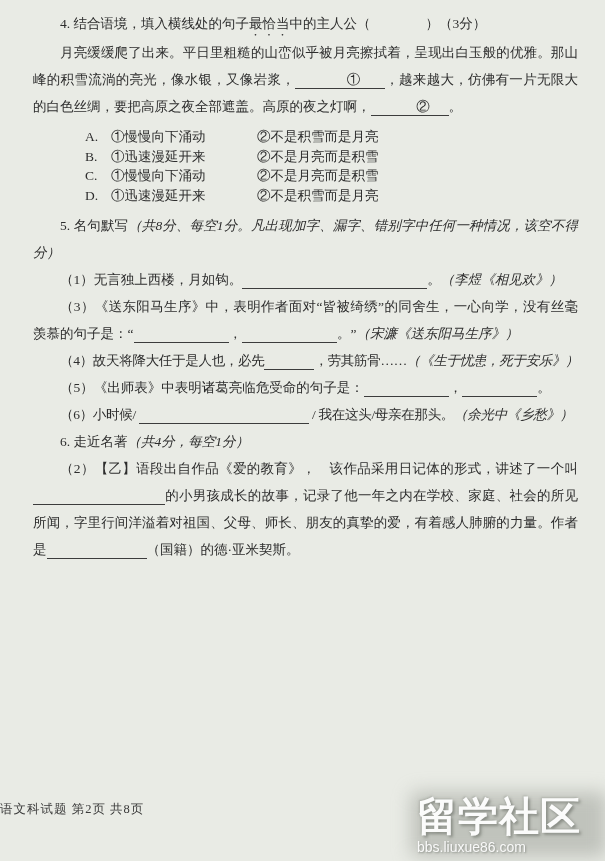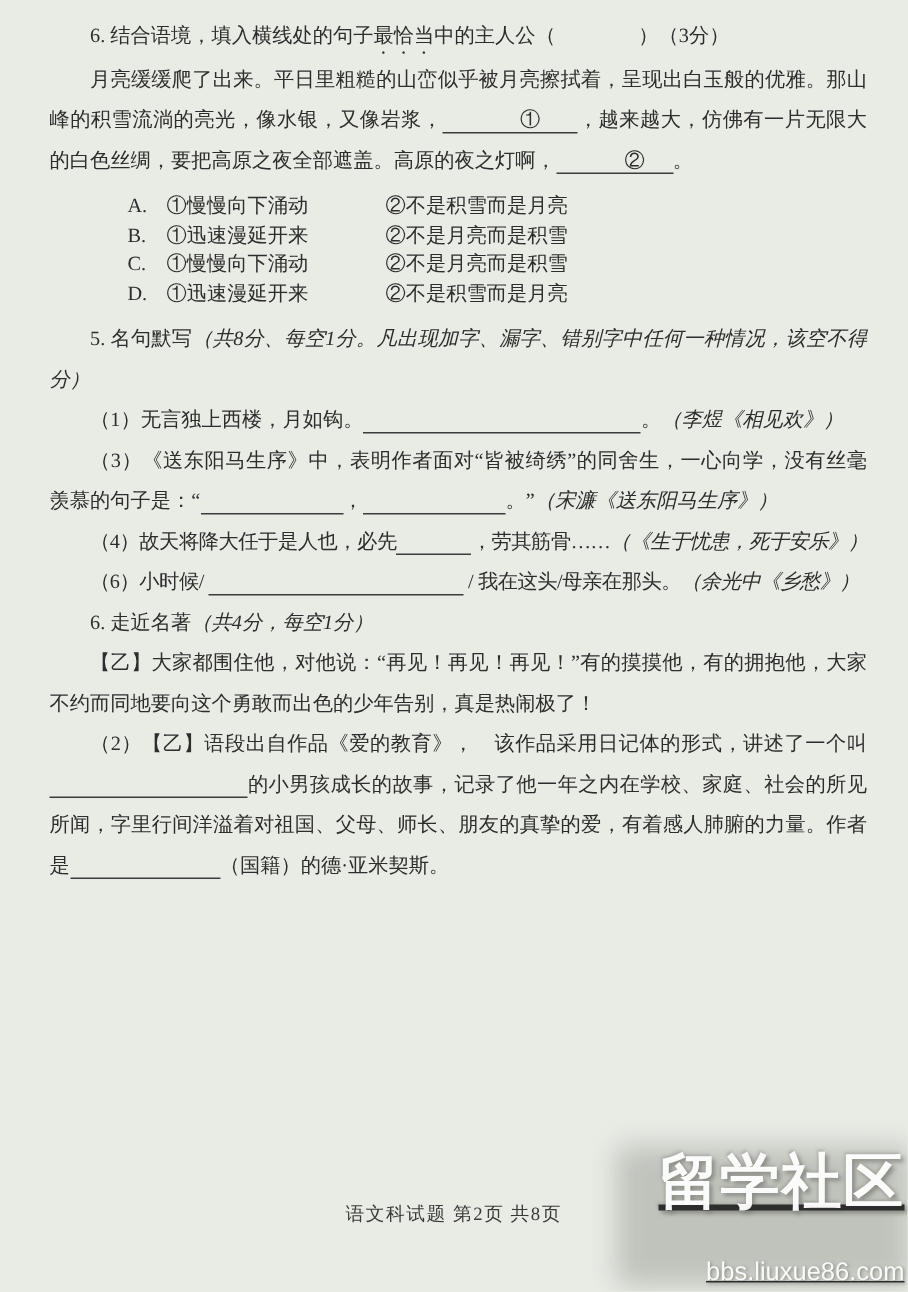--- a/index.html
+++ b/index.html
@@ -28,48 +28,46 @@
     text-emphasis-position:under right;
   }
   .blank{
     display:inline-block;border-bottom:1px solid #3c3c3c;
     text-align:center;line-height:15px;padding-bottom:1px;
     white-space:nowrap;
   }
   .gap{display:inline-block;height:1px;}
   .footer{
     position:absolute;top:801px;left:0;width:100%;
-    text-align:center;font-size:12.5px;letter-spacing:1px;color:#3a3a3a;
+    text-align:left;font-size:12.5px;letter-spacing:1px;color:#3a3a3a;
   }
   .watermark{
-    position:absolute;right:2px;bottom:4px;width:186px;text-align:right;
+    position:absolute;right:2px;bottom:4px;width:186px;text-align:left;
     font-family:"Liberation Sans","DejaVu Sans",sans-serif;
-    text-decoration:underline;
   }
   .wm-backdrop{
     position:absolute;left:-6px;right:-4px;top:-2px;bottom:0;
     background:rgba(158,162,154,0.55);filter:blur(9px);border-radius:6px;
   }
   .wm-title{
     position:relative;font-size:40px;font-weight:bold;line-height:44px;
     color:rgba(255,255,255,0.96);letter-spacing:1px;
     text-shadow:2px 2px 3px rgba(128,132,124,0.85), -1px -1px 2px rgba(150,154,146,0.5);
   }
   .wm-url{
-    position:relative;font-size:17px;line-height:19px;
+    position:relative;font-size:14px;line-height:19px;
     color:rgba(255,255,255,0.92);
     text-shadow:1px 1px 2px rgba(128,132,124,0.85);
-    margin-top:28px;
   }
 </style>
 </head>
 <body>
 
 <div class="doc">
-    <p class="para"><span class="run">6. 结合语境，填入横线处的句子</span><span class="em-dots">最恰当</span><span class="run">中的主人公（</span><span class="gap" style="width: 55px;"></span><span class="run">）（3分）</span></p>
+    <p class="para"><span class="run">4. 结合语境，填入横线处的句子</span><span class="em-dots">最恰当</span><span class="run">中的主人公（</span><span class="gap" style="width: 55px;"></span><span class="run">）（3分）</span></p>
     <p class="para"><span class="run">月亮缓缓爬了出来。平日里粗糙的山峦似乎被月亮擦拭着，呈现出白玉般的优雅。那山峰的积雪流淌的亮光，像水银，又像岩浆，</span><span class="blank" style="width: 90px;">①</span><span class="run">，越来越大，仿佛有一片无限大的白色丝绸，要把高原之夜全部遮盖。高原的夜之灯啊，</span><span class="blank" style="width: 78px;">②</span><span class="run">。</span></p>
     <div class="options-block">
       <div class="opt-row">
         <span class="opt-label">A.</span>
         <span class="opt-c1">①慢慢向下涌动</span>
         <span class="opt-c2">②不是积雪而是月亮</span>
       </div>
       <div class="opt-row">
         <span class="opt-label">B.</span>
         <span class="opt-c1">①迅速漫延开来</span>
@@ -83,23 +81,23 @@
       <div class="opt-row">
         <span class="opt-label">D.</span>
         <span class="opt-c1">①迅速漫延开来</span>
         <span class="opt-c2">②不是积雪而是月亮</span>
       </div>
     </div>
     <p class="para"><span class="run">5. 名句默写</span><span class="kai">（共8分、每空1分。凡出现加字、漏字、错别字中任何一种情况，该空不得分）</span></p>
     <p class="para"><span class="run">（1）无言独上西楼，月如钩。</span><span class="blank" style="width: 185px;">​</span><span class="run">。</span><span class="kai">（李煜《相见欢》）</span></p>
     <p class="para"><span class="run">（3）《送东阳马生序》中，表明作者面对“皆被绮绣”的同舍生，一心向学，没有丝毫羡慕的句子是：“</span><span class="blank" style="width: 95px;">​</span><span class="run">，</span><span class="blank" style="width: 95px;">​</span><span class="run">。”</span><span class="kai">（宋濂《送东阳马生序》）</span></p>
     <p class="para tight"><span class="run">（4）故天将降大任于是人也，必先</span><span class="blank" style="width: 50px;">​</span><span class="run">，劳其筋骨……</span><span class="kai">（《生于忧患，死于安乐》）</span></p>
+    <p class="para"><span class="run">（5）《出师表》中表明诸葛亮临危受命的句子是：</span><span class="blank" style="width: 85px;">​</span><span class="run">，</span><span class="blank" style="width: 75px;">​</span><span class="run">。</span></p>
     <p class="para tight"><span class="run">（6）小时候/ </span><span class="blank" style="width: 170px;">​</span><span class="run"> / 我在这头/母亲在那头。</span><span class="kai">（余光中《乡愁》）</span></p>
     <p class="para"><span class="run">6. 走近名著</span><span class="kai">（共4分，每空1分）</span></p>
-    <p class="para"><span class="run">【乙】大家都围住他，对他说：“再见！再见！再见！”有的摸摸他，有的拥抱他，大家不约而同地要向这个勇敢而出色的少年告别，真是热闹极了！</span></p>
     <p class="para"><span class="run">（2）【乙】语段出自作品《爱的教育》，　该作品采用日记体的形式，讲述了一个叫</span><span class="blank" style="width: 132px;">​</span><span class="run">的小男孩成长的故事，记录了他一年之内在学校、家庭、社会的所见所闻，字里行间洋溢着对祖国、父母、师长、朋友的真挚的爱，有着感人肺腑的力量。作者是</span><span class="blank" style="width: 100px;">​</span><span class="run">（国籍）的德·亚米契斯。</span></p>
   </div>
 
 <div class="footer">
   <span>语文科试题  第2页  共8页</span>
 </div>
 
 <div class="watermark">
   <div class="wm-backdrop"></div>
   <div class="wm-title">留学社区</div>

